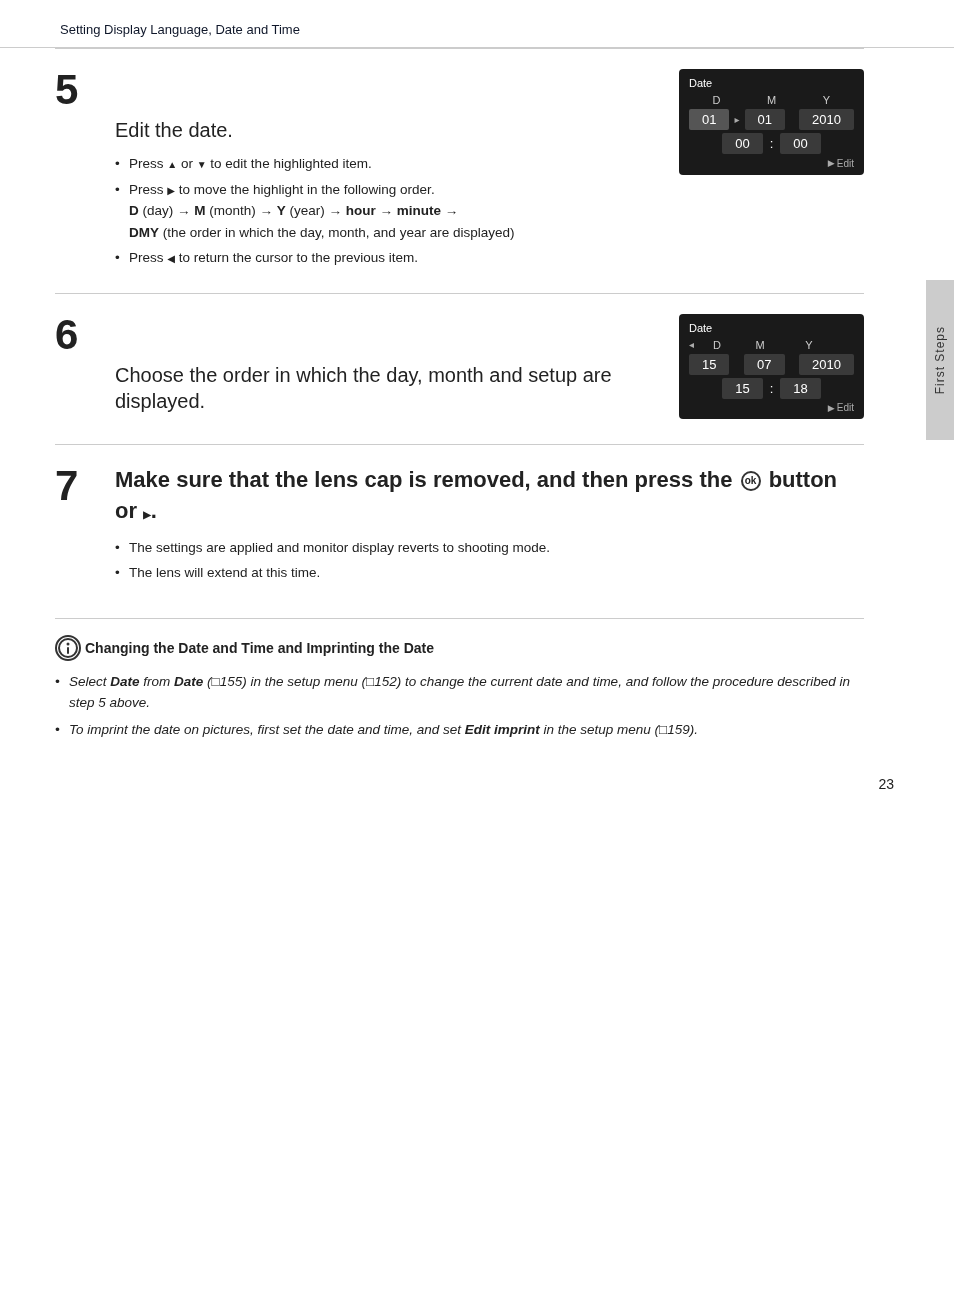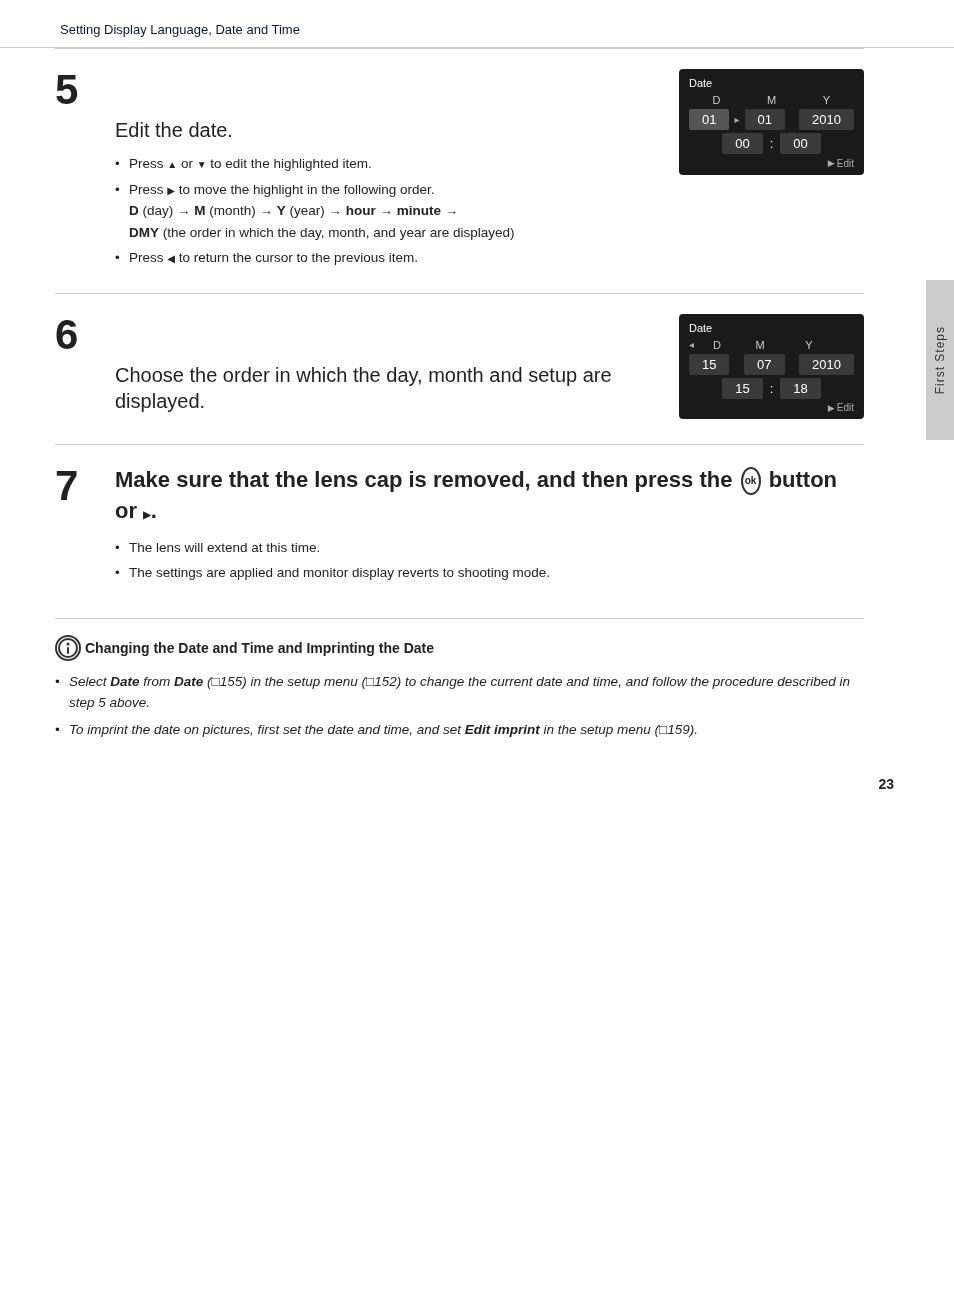--- a/index.html
+++ b/index.html
@@ -207,21 +207,21 @@
       font-weight: bold;
       margin-bottom: 10px;
       line-height: 1.4;
     }
 
     .ok-circle {
       display: inline-flex;
       align-items: center;
       justify-content: center;
       width: 20px;
-      height: 28px;
+      height: 20px;
       border: 2px solid #333;
       border-radius: 50%;
       font-size: 10px;
       font-weight: bold;
       vertical-align: middle;
       margin: 0 2px;
     }
 
     
     .bottom-note {
@@ -272,21 +272,21 @@
       content: '•';
       position: absolute;
       left: 0;
     }
 
     
     .page-number {
       text-align: right;
       padding: 10px 60px;
       font-size: 14px;
-      font-weight: bold;
+      font-weight: normal;
     }
 
     b { font-weight: bold; }
 
     .arrow-right::after { content: '▶'; font-size: 10px; }
     .arrow-left::after { content: '◀'; font-size: 10px; }
     .arrow-up::after { content: '▲'; font-size: 10px; }
     .arrow-down::after { content: '▼'; font-size: 10px; }
 
     .small-arrow-left {
@@ -390,22 +390,22 @@
     </div>
   </div>
 
   <div class="step-section">
     <div class="step-number">7</div>
     <div class="step-7-body">
       <div class="step-7-title">
         Make sure that the lens cap is removed, and then press the <span class="ok-circle">ok</span> button or <span class="arrow-right"></span>.
       </div>
       <ul class="step-bullets">
+        <li>The settings are applied and monitor display reverts to shooting mode.</li>
         <li>The lens will extend at this time.</li>
-        <li>The settings are applied and monitor display reverts to shooting mode.</li>
       </ul>
     </div>
   </div>
 
   <div class="bottom-note">
     <div class="note-header">
       <div class="note-icon">
         <svg width="22" height="22" viewBox="0 0 22 22">
           <circle cx="11" cy="11" r="9" stroke="#333" stroke-width="2" fill="none"></circle>
           <circle cx="11" cy="7" r="1.5" fill="#333"></circle>

